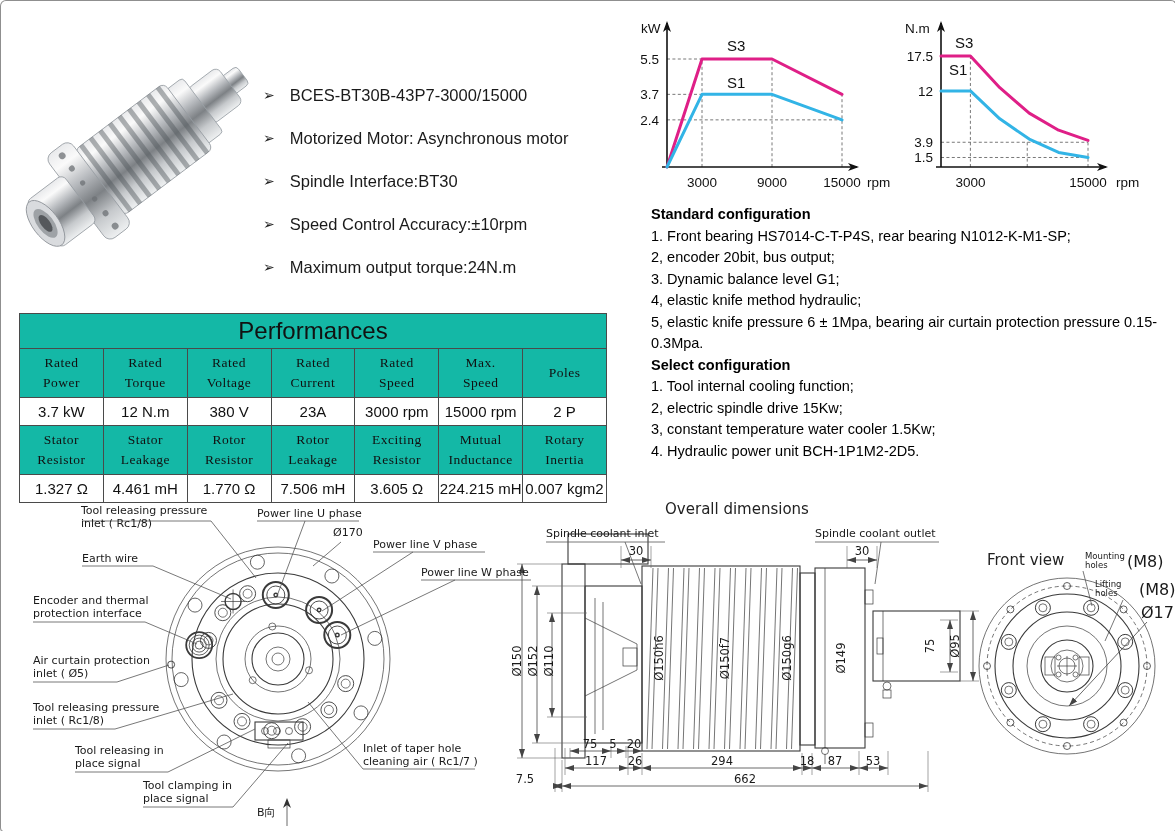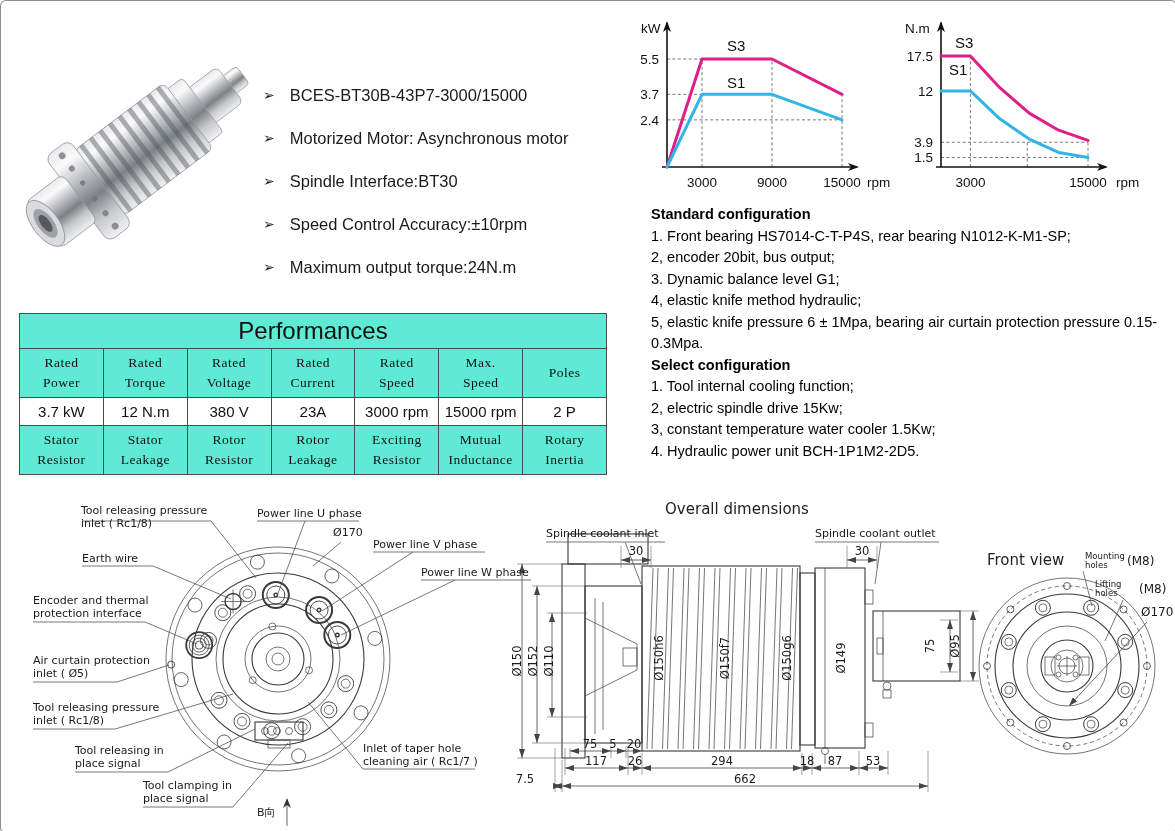--- a/index.html
+++ b/index.html
@@ -21,33 +21,33 @@
   .tk{font-family:"Liberation Sans",sans-serif;font-size:13.5px;fill:#111;}
   .mid{text-anchor:middle;} .end{text-anchor:end;}
   .sn{font-family:"Liberation Sans",sans-serif;font-size:15px;fill:#111;}
   
   .config{position:absolute;left:650px;top:203px;width:527px;font-size:14.5px;line-height:21.5px;color:#000;}
   .config .hd{font-weight:700;}
   
   table.perf{position:absolute;left:18px;top:312px;width:588px;border-collapse:collapse;
              table-layout:fixed;background:#fff;}
   table.perf td,table.perf th{border:1px solid #4a4a4a;text-align:center;vertical-align:middle;padding:0;}
-  .tblue{background:#5eead4;}
+  .tblue{background:#14b8a6;}
   td.ttl{font-size:24px;font-family:"Liberation Sans",sans-serif;height:34px;font-weight:400;}
   td.hcell{font-family:"Liberation Serif",serif;font-size:13.5px;height:48px;white-space:pre-line;
            letter-spacing:.5px;line-height:20px;}
   td.vcell{font-family:"Liberation Sans",sans-serif;font-size:15px;height:27px;}
   
   .draw{position:absolute;left:0;top:497px;width:1175px;height:334px;margin-left:24px;}
   .lbl{position:absolute;font-family:"DejaVu Sans",sans-serif;font-size:11px;line-height:13px;
        color:#1a1a1a;white-space:pre-line;}
   .dim{position:absolute;font-family:"DejaVu Sans",sans-serif;font-size:11.5px;color:#1a1a1a;
        text-align:center;white-space:pre;}
   .tinyl{font-size:8.5px;line-height:9px;}
-  .m12{font-size:12px;}
+  .m12{font-size:16px;}
   .fvt{font-size:15px;color:#222;}
   .ovt{font-size:15px;color:#222;text-align:center;}
   .rot{transform:rotate(-90deg);transform-origin:center;}
   svg text{font-family:"Liberation Sans",sans-serif;}
   .dwsvg{position:absolute;left:0;top:0;}
   .bd{fill:none;stroke:#3a3a3a;stroke-width:1.1;}
   .th{fill:none;stroke:#3a3a3a;stroke-width:.7;}
   .ld{fill:none;stroke:#555;stroke-width:.8;}
   .dml{stroke:#444;stroke-width:.8;fill:none;}
   .ext{stroke:#666;stroke-width:.6;fill:none;}
@@ -221,20 +221,29 @@
       <td class="hcell tblue">Rotor
 Resistor</td>
       <td class="hcell tblue">Rotor
 Leakage</td>
       <td class="hcell tblue">Exciting
 Resistor</td>
       <td class="hcell tblue">Mutual
 Inductance</td>
       <td class="hcell tblue">Rotary
 Inertia</td>
+    </tr>
+    <tr>
+      <td class="vcell">1.327 Ω</td>
+      <td class="vcell">4.461 mH</td>
+      <td class="vcell">1.770 Ω</td>
+      <td class="vcell">7.506 mH</td>
+      <td class="vcell">3.605 Ω</td>
+      <td class="vcell">224.215 mH</td>
+      <td class="vcell">0.007 kgm2</td>
     </tr>
   </tbody>
     </table>
 
   <div class="draw">
     <svg class="dwsvg" width="1175" height="334" viewBox="0 0 1175 334">
       <defs>
         <marker id="ae" markerWidth="11" markerHeight="8" refX="9" refY="3" orient="auto" markerUnits="userSpaceOnUse">
           <path d="M0,0 L9,3 L0,6 z" fill="#444"></path>
           </marker>

